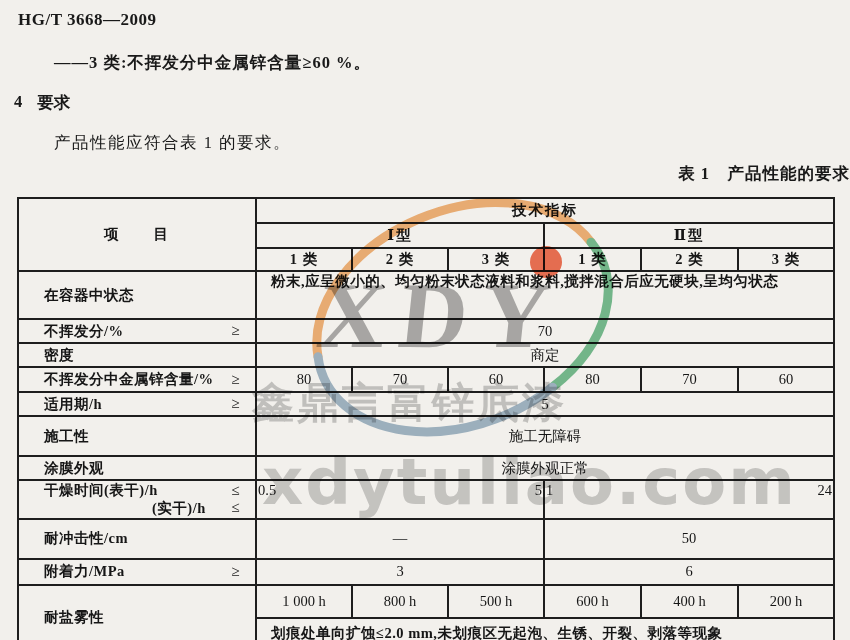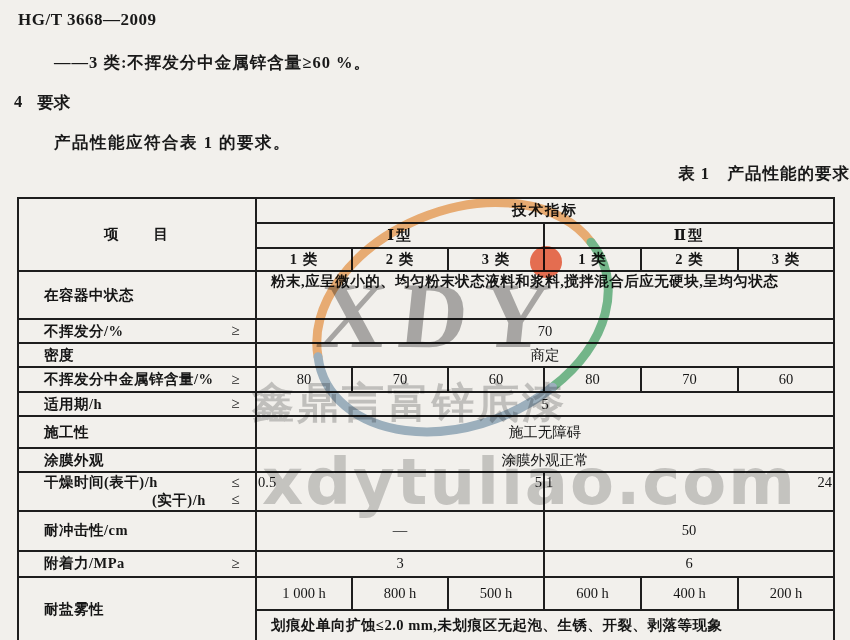--- a/index.html
+++ b/index.html
@@ -7,21 +7,21 @@
     width:850px;height:640px;position:relative;overflow:hidden;
     background:#f2f0ec;
     font-family:"Liberation Serif","DejaVu Serif",serif;
     color:#191919;
   }
   .abs{position:absolute;}
   
   .doc-number{left:18px;top:10px;font-size:17px;font-weight:bold;letter-spacing:.5px;}
   .class3-line{left:54px;top:52px;font-size:16.5px;font-weight:600;letter-spacing:1px;}
   .section-heading{left:14px;top:92px;font-size:16.5px;font-weight:bold;display:flex;gap:15px;}
-  .intro-line{left:54px;top:132px;font-size:16.5px;font-weight:700;letter-spacing:1.5px;}
+  .intro-line{left:54px;top:132px;font-size:16.5px;font-weight:400;letter-spacing:1.5px;}
   .table-title{left:0;right:0;top:163px;text-align:right;font-size:16.5px;font-weight:bold;letter-spacing:1px;}
   
   .tbl-wrap{left:17px;top:197px;width:816px;height:436px;z-index:1;}
   table.perf{
     border-collapse:collapse;table-layout:fixed;
     width:816px;height:436px;
     font-size:14.5px;color:#161616;
   }
   table.perf td{
     border:2px solid #1e1e1e;
@@ -157,21 +157,21 @@
   <tr style="height:24px">
     <td>
       <div class="lr">
               <span class="lbl">适用期/h</span>
               <span class="sym">≥</span>
             </div>
     </td>
     <td colspan="6" class="num">5</td>
   </tr>
 
-  <tr style="height:32px">
+  <tr style="height:40px">
     <td>
       <div class="lr">
               <span class="lbl">施工性</span>
             </div>
     </td>
     <td colspan="6">施工无障碍</td>
   </tr>
 
   <tr style="height:24px">
     <td>

